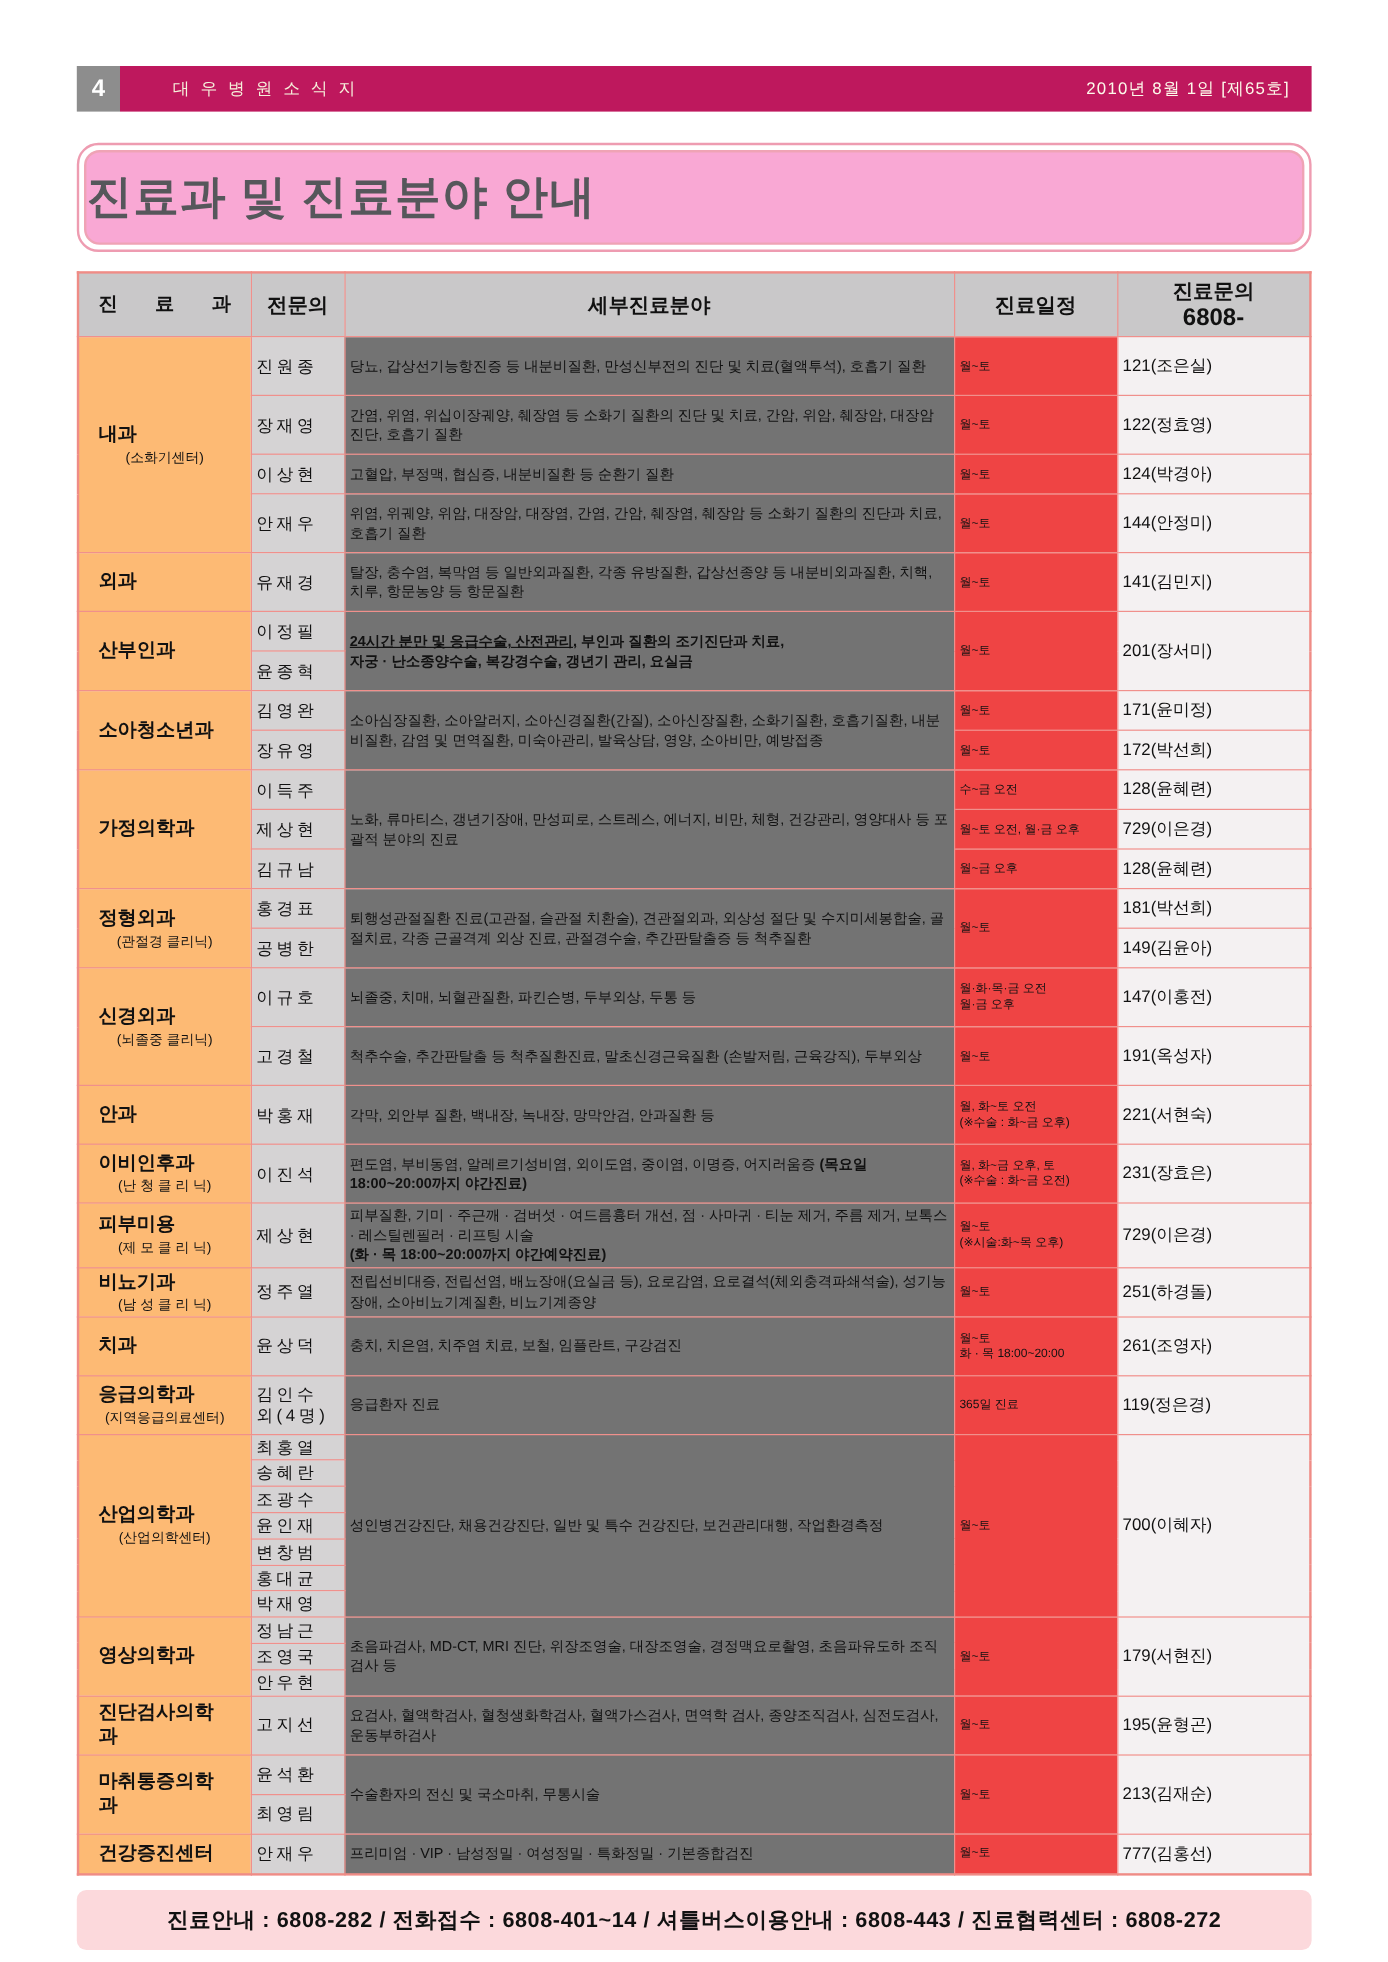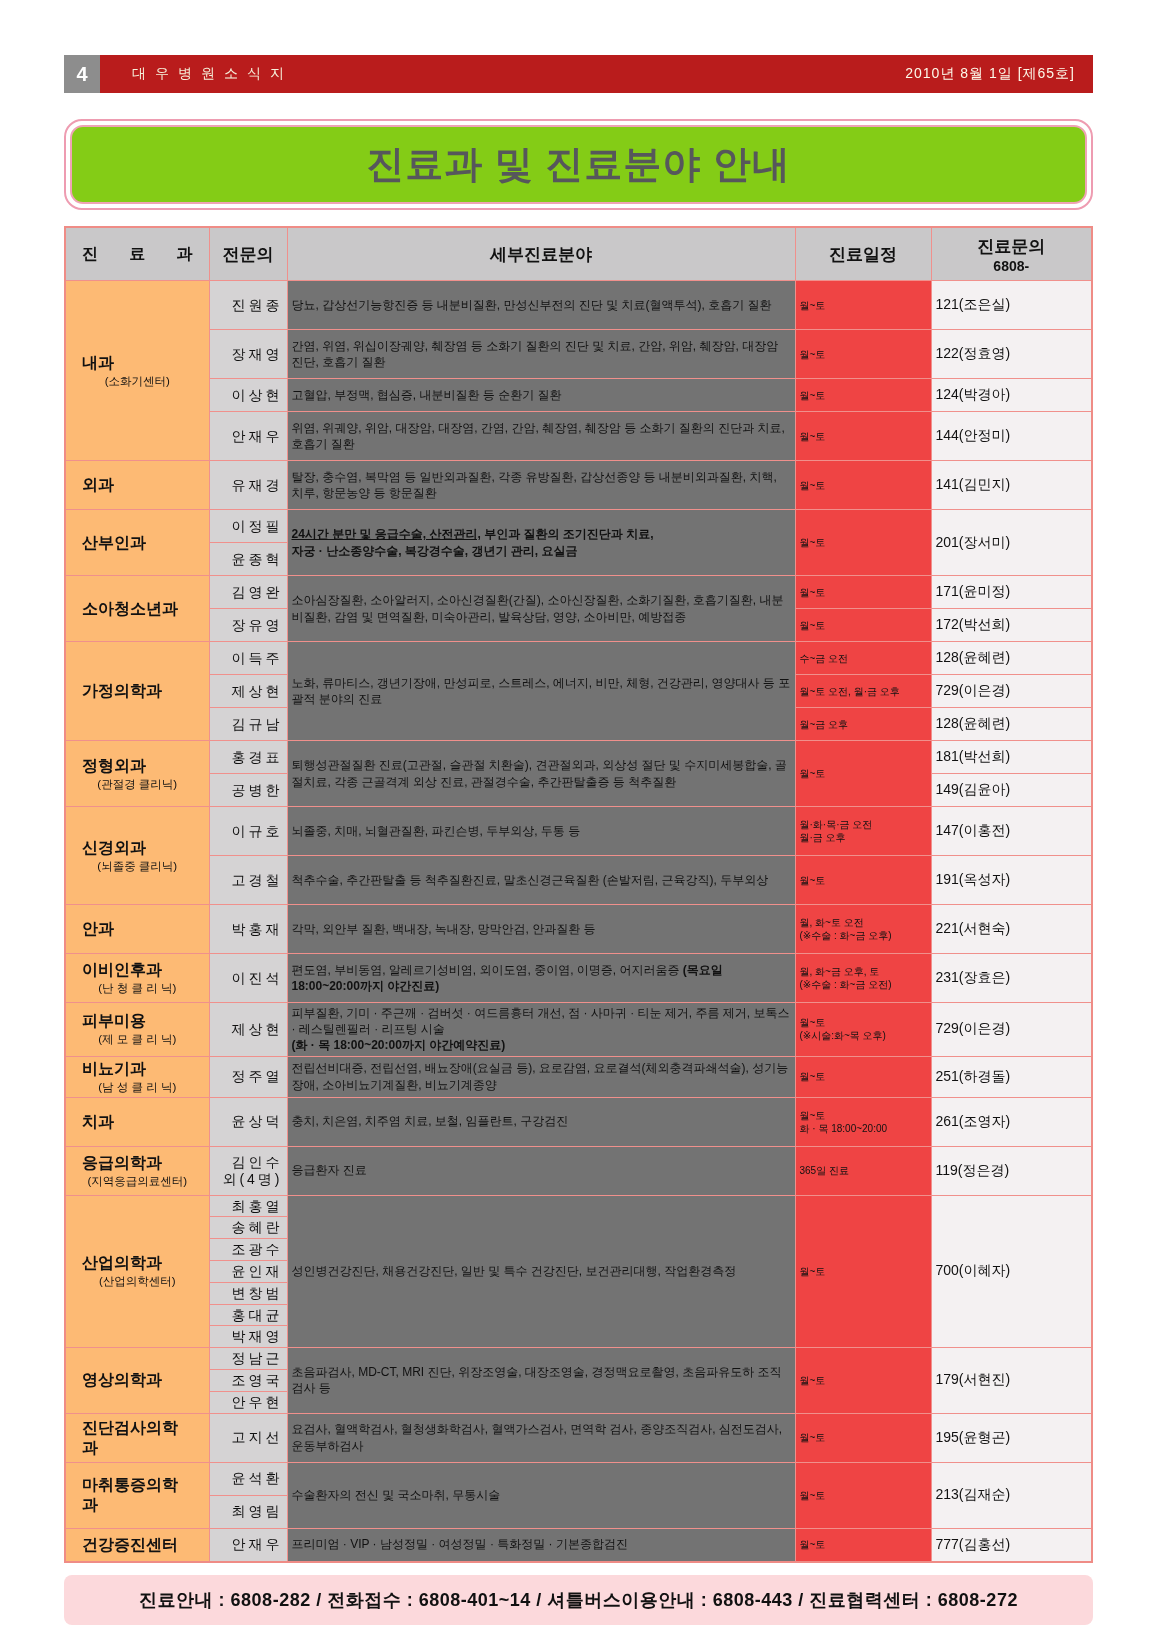--- a/index.html
+++ b/index.html
@@ -8,38 +8,38 @@
     font-family:"Liberation Sans","DejaVu Sans",sans-serif;
     color:#111;
     -webkit-font-smoothing:antialiased;
   }
   .page{padding:55px 64px 30px 64px;}
 
   
   .topbar{display:flex;align-items:stretch;height:38px;}
   .pagenum{width:36px;background:#8d8d8d;color:#ffffff;font-size:20px;font-weight:bold;
     display:flex;align-items:center;justify-content:center;}
-  .goldbar{flex:1;background:#b91c1c;display:flex;align-items:center;padding:0 18px 0 32px;}
+  .goldbar{flex:1;background:#be185d;display:flex;align-items:center;padding:0 18px 0 44px;}
   .masthead{color:#f6f1db;font-size:14px;letter-spacing:9px;}
   .issue{margin-left:auto;color:#fdf9ea;font-size:14px;letter-spacing:1px;}
 
   
   .banner{margin-top:26px;border:2px solid #ee9cb1;border-radius:18px;padding:4px;background:#ffffff;}
-  .banner-inner{background:#84cc16;border:2px solid #efa3b5;border-radius:13px;text-align:center;padding:12px 0;}
+  .banner-inner{background:#f9a8d4;border:2px solid #efa3b5;border-radius:13px;padding:12px 0;}
   .banner-title{font-size:38px;font-weight:800;color:#56575b;letter-spacing:1px;}
 
   
   table.clinic{margin-top:16px;width:100%;border-collapse:collapse;border:2px solid #ef8c86;table-layout:fixed;}
   table.clinic td{border:1px solid #f0908c;vertical-align:middle;padding:2px 4px;}
   .hd{background:#c9c8c9;font-weight:bold;font-size:17px;text-align:center;height:48px;}
-  .hd2{font-size:14px;}
+  .hd2{font-size:20px;}
   td.dept{background:#fdba74;}
   .jname{font-weight:bold;font-size:16px;text-align:justify;text-align-last:justify;padding:0 12px;line-height:1.25;}
   .dsub{font-size:11.5px;text-align:center;margin-top:1px;}
-  td.doc{background:#d5d3d4;text-align:right;font-size:14px;letter-spacing:3px;white-space:pre-line;line-height:1.2;}
+  td.doc{background:#d5d3d4;text-align:left;font-size:14px;letter-spacing:3px;white-space:pre-line;line-height:1.2;}
   td.detail{background:#737373;font-size:12px;line-height:1.35;padding:4px 10px;}
   td.sched{background:#ef4444;text-align:left;font-size:10px;white-space:pre-line;line-height:1.3;}
   td.contact{background:#f4f1f2;text-align:left;font-size:14px;}
   .b{font-weight:bold;}
   .u{text-decoration:underline;}
   tr.tall td{height:44px;}
   tr.mid td{height:28px;}
 
   
   .note{margin-top:10px;font-size:14px;font-weight:bold;}

